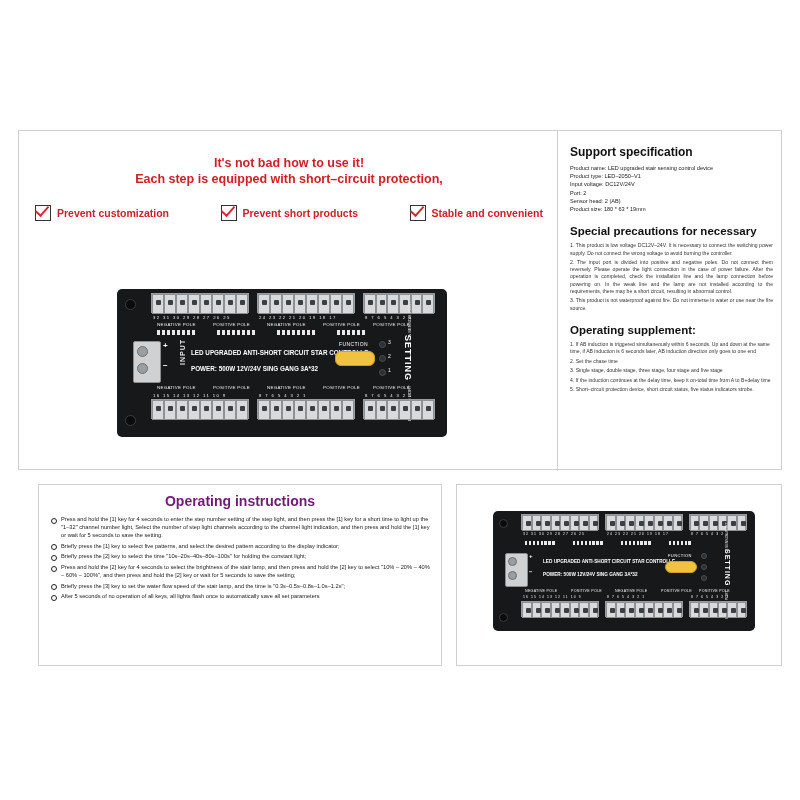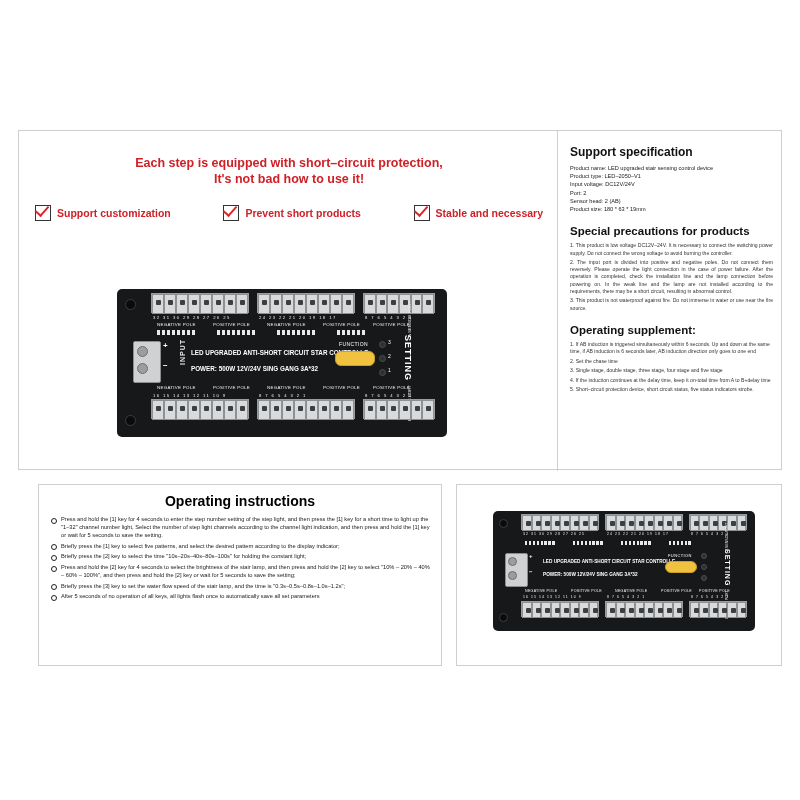--- a/index.html
+++ b/index.html
@@ -115,21 +115,21 @@
   .rc-small{font-size:5.1px;color:#333;line-height:7.3px;text-align:justify;}
   .rc-list{margin:0;padding:0;list-style:none;}
   .rc-list li{font-size:5.1px;color:#333;line-height:7.4px;margin-bottom:2px;}
 
   
   .bot-left{
     position:absolute;left:38px;top:484px;width:404px;height:182px;
     border:1px solid #cfcfcf;background:#fff;box-sizing:border-box;padding:6px 10px;
   }
   .bot-title{
-    text-align:center;font-size:14px;font-weight:bold;color:#000000;margin:2px 0 6px 0;
+    text-align:center;font-size:14px;font-weight:bold;color:#701a75;margin:2px 0 6px 0;
   }
   .oi{list-style:none;margin:0;padding:0;}
   .oi li{
     position:relative;padding-left:12px;font-size:5.7px;line-height:8.1px;color:#1b1b1b;
     margin-bottom:2.5px;
   }
   .oi li:before{
     content:"";position:absolute;left:2px;top:2.6px;width:4px;height:4px;
     border:1px solid #222;border-radius:50%;
   }
@@ -143,36 +143,36 @@
 </style>
 </head>
 <body>
 
 <div class="page">
 
   <div class="top-panel">
 
     <div class="left-col">
       <div class="headline">
+        <div>It's not bad how to use it!</div>
         <div>Each step is equipped with short–circuit protection,</div>
-        <div>It's not bad how to use it!</div>
       </div>
 
       <div class="feature-row">
         <div class="feature">
           <span class="chk"></span>
-          <span class="feature-label">Support customization</span>
+          <span class="feature-label">Prevent customization</span>
         </div>
         <div class="feature">
           <span class="chk"></span>
           <span class="feature-label">Prevent short products</span>
         </div>
         <div class="feature">
           <span class="chk"></span>
-          <span class="feature-label">Stable and necessary</span>
+          <span class="feature-label">Stable and convenient</span>
         </div>
       </div>
     </div>
 
     <div class="board-wrap">
       <div class="board">
 
         <div class="hole" style="left:8px;top:10px;"></div>
         <div class="hole" style="left:8px;top:126px;"></div>
 
@@ -323,21 +323,21 @@
 
     <div class="right-col">
       <div class="rc-h">Support specification</div>
       <div class="rc-line">Product name: LED upgraded stair sensing control device</div>
       <div class="rc-line">Product type: LED–2050–V1</div>
       <div class="rc-line">Input voltage: DC12V/24V</div>
       <div class="rc-line">Port: 2</div>
       <div class="rc-line">Sensor head: 2 (AB)</div>
       <div class="rc-line">Product size: 180 * 63 * 19mm</div>
 
-      <div class="rc-h2">Special precautions for products</div>
+      <div class="rc-h2">Special precautions for necessary</div>
       <div class="rc-small">1. This product is low voltage DC12V–24V. It is necessary to connect the switching power supply. Do not connect the wrong voltage to avoid burning the controller.</div>
       <div class="rc-small" style="margin-top:2px;">2. The input port is divided into positive and negative poles. Do not connect them reversely. Please operate the light connection in the case of power failure. After the operation is completed, check the installation line and the lamp connection before powering on. In the weak line and the lamp are not installed according to the requirements, there may be a short circuit, resulting in abnormal control.</div>
       <div class="rc-small" style="margin-top:2px;">3. This product is not waterproof against fire. Do not immerse in water or use near the fire source.</div>
 
       <div class="rc-h2">Operating supplement:</div>
       <ul class="rc-list">
         <li>1. If AB induction is triggered simultaneously within 6 seconds. Up and down at the same time, if AB induction is 6 seconds later, AB induction direction only goes to one end</li>
         <li>2. Set the chase time</li>
         <li>3. Single stage, double stage, three stage, four stage and five stage</li>
         <li>4. If the induction continues at the delay time, keep it on-total time from A to B+delay time</li>

